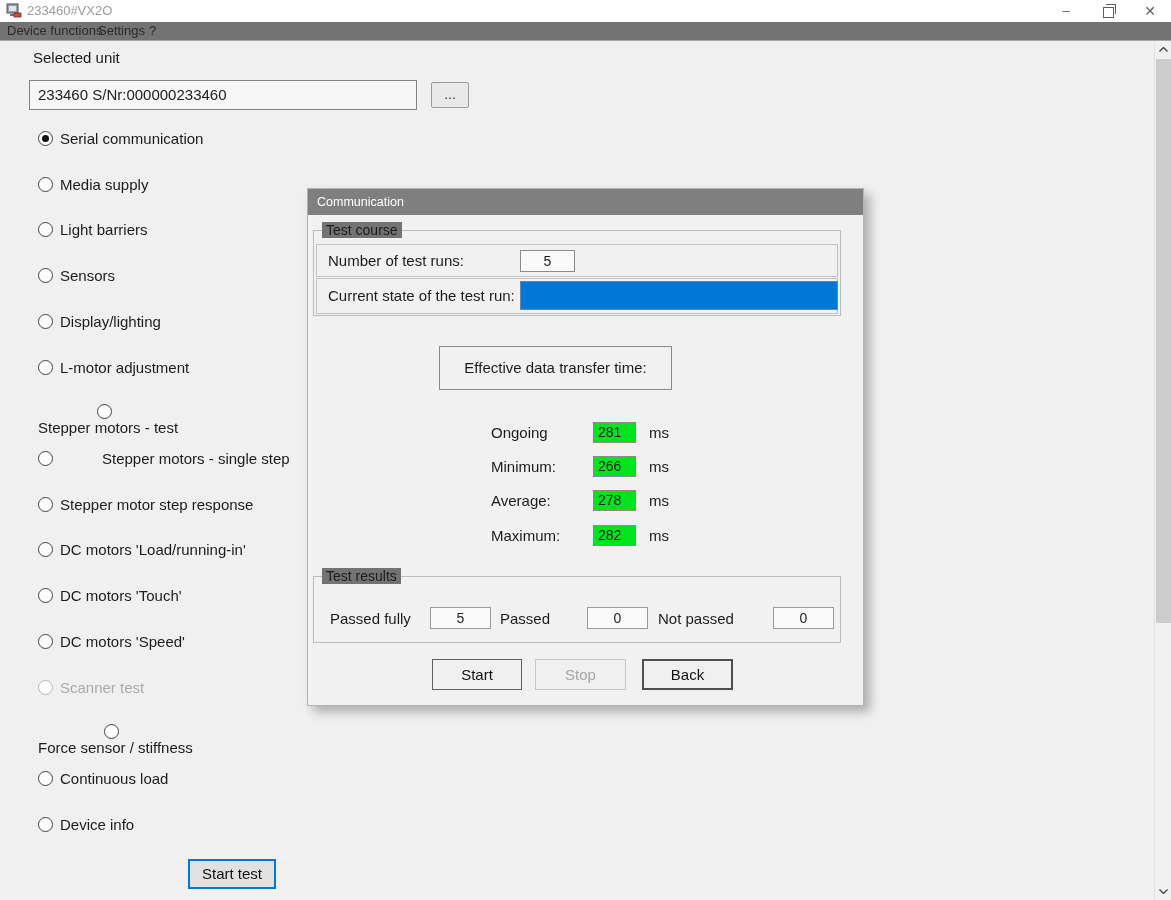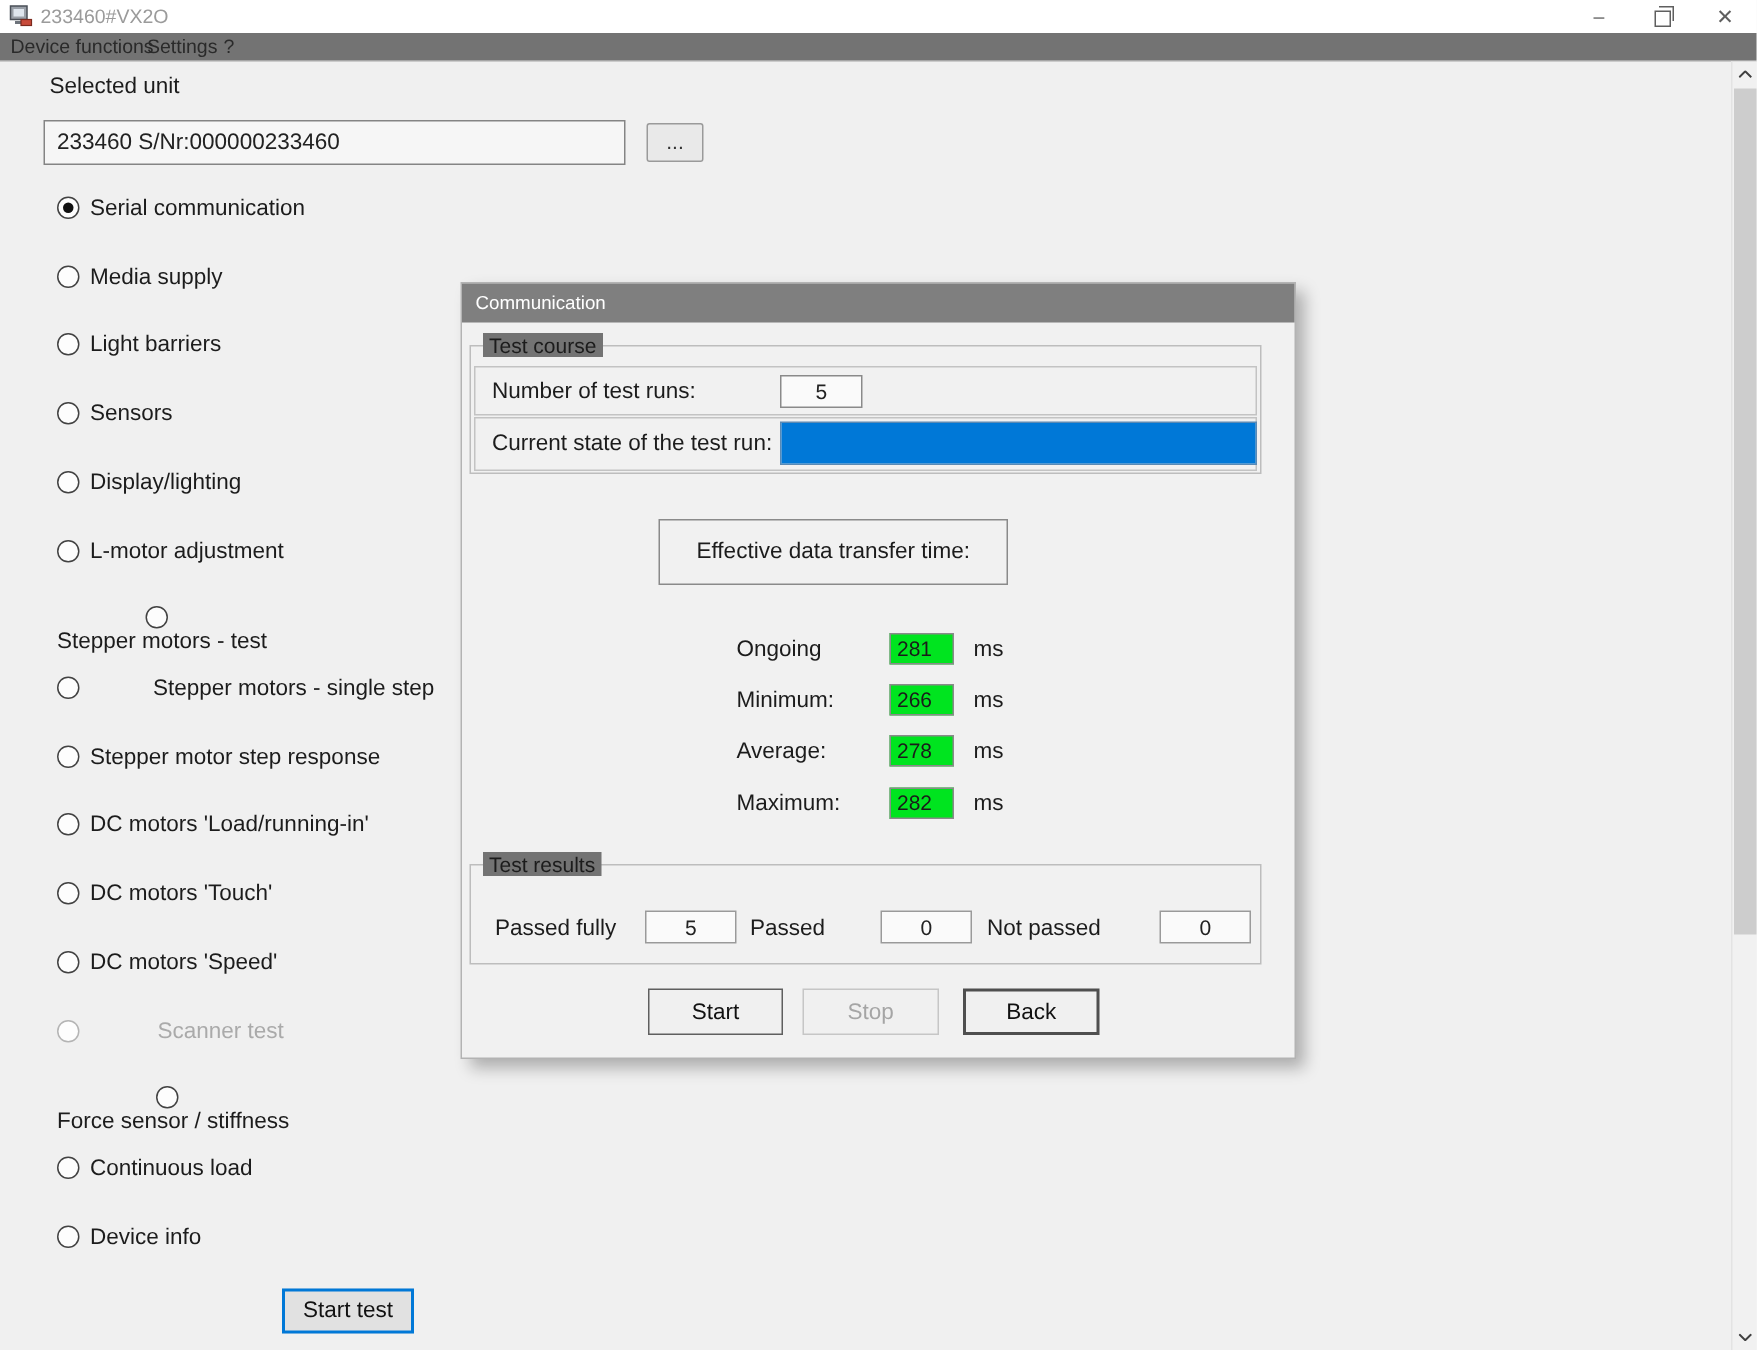--- a/index.html
+++ b/index.html
@@ -140,21 +140,21 @@
       <span class="test-label">DC motors 'Load/running-in'</span>
     </div>
     <div class="test-row" style="top: 587px;">
       <span class="radio"></span>
       <span class="test-label">DC motors 'Touch'</span>
     </div>
     <div class="test-row" style="top: 633px;">
       <span class="radio"></span>
       <span class="test-label">DC motors 'Speed'</span>
     </div>
-    <div class="test-row disabled" style="top: 679px; gap: 45px;">
+    <div class="test-row disabled" style="top: 679px;">
       <span class="radio disabled"></span>
       <span class="test-label">Scanner test</span>
     </div>
     <div class="test-row" style="top: 724px; flex-direction: column;">
       <span class="radio"></span>
       <span class="test-label">Force sensor / stiffness</span>
     </div>
     <div class="test-row" style="top: 770px;">
       <span class="radio"></span>
       <span class="test-label">Continuous load</span>

